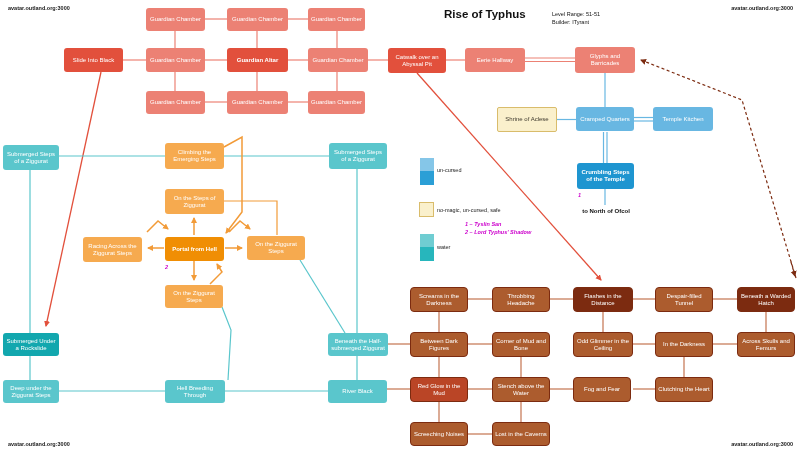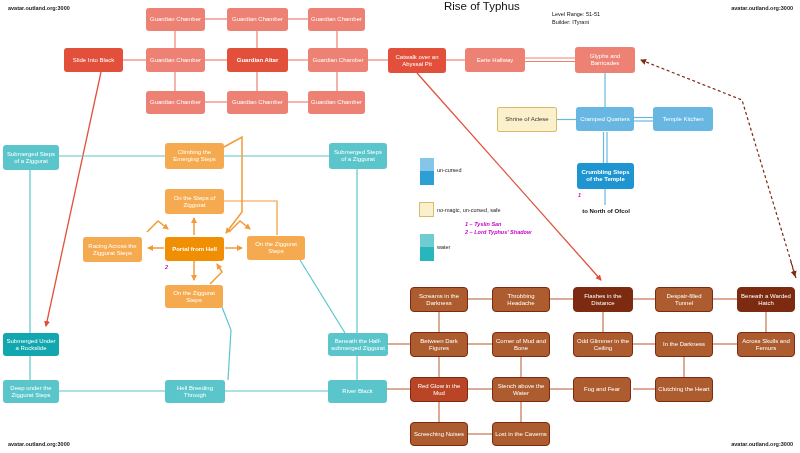--- a/index.html
+++ b/index.html
@@ -20,21 +20,21 @@
   .dblue{background:#1e95d0;font-weight:bold;}
   .yellow{background:#faf0cc;border:1px solid #d9bc6b;color:#3f3a2e;border-radius:2px;}
   .teal{background:#5ac6cc;}
   .dteal{background:#12a7ae;}
   .orange{background:#f6aa4f;}
   .dorange{background:#f08e04;font-weight:bold;}
   .brown{background:#ac5c2e;border:1.5px solid #7c2b10;border-radius:4px;}
   .dbrown{background:#7c2b10;border:1.5px solid #7c2b10;border-radius:4px;}
   .redbrown{background:#ba4526;border:1.5px solid #7c2b10;border-radius:4px;}
   .corner{position:absolute;font-size:5.5px;font-weight:bold;color:#1a1a1a;}
-  .title{position:absolute;left:444px;top:0;width:120px;font-size:11.5px;font-weight:normal;color:#111;}
+  .title{position:absolute;left:444px;top:8px;width:120px;font-size:11.5px;font-weight:bold;color:#111;}
   .metaline{position:absolute;font-size:5.5px;color:#111;}
   .legend-label{position:absolute;font-size:5.5px;color:#222;}
   .swatch{position:absolute;}
   .magenta{position:absolute;color:#cc00cc;font-size:5.5px;font-weight:bold;font-style:italic;}
   .north{position:absolute;left:575px;top:208px;width:62px;text-align:center;font-size:6px;font-weight:bold;color:#111;}
 </style>
 </head>
 <body>
 
 <div id="stage">

